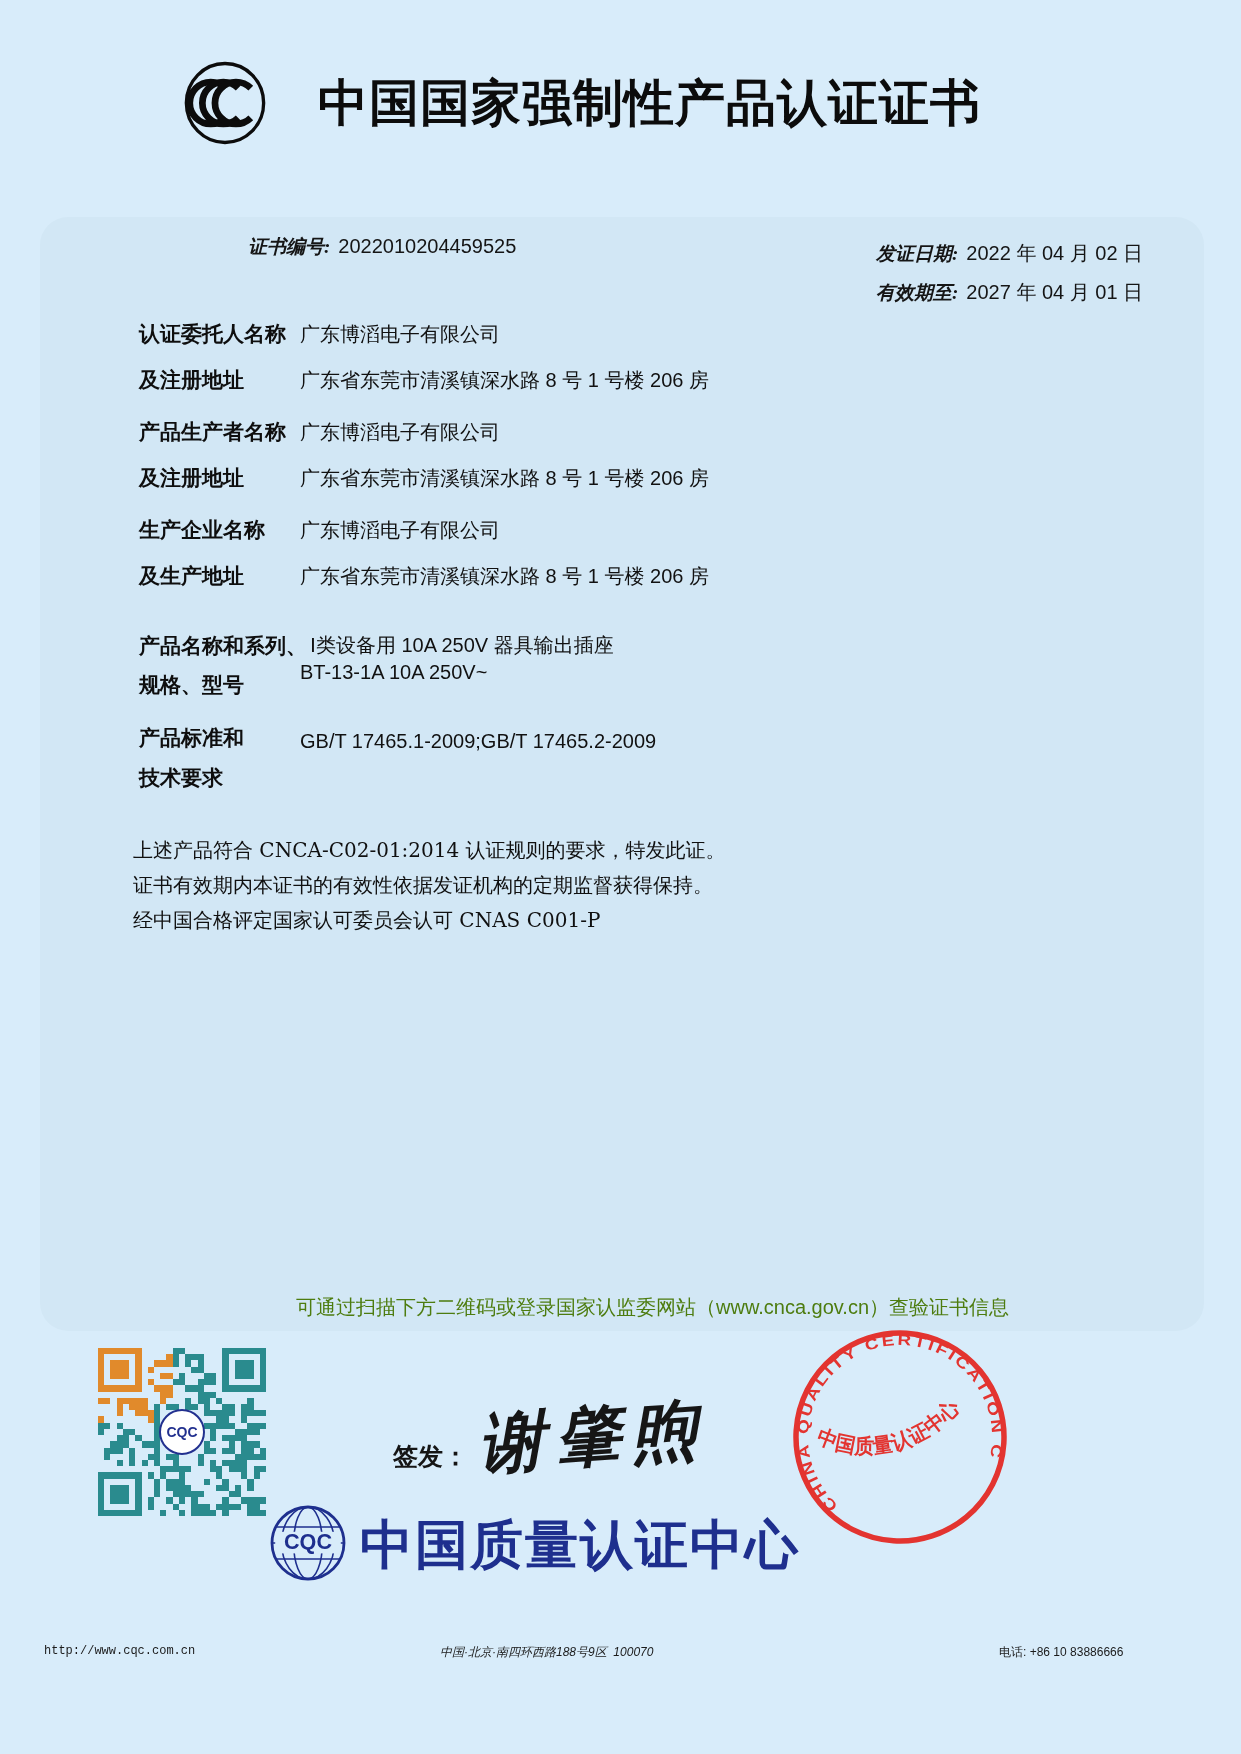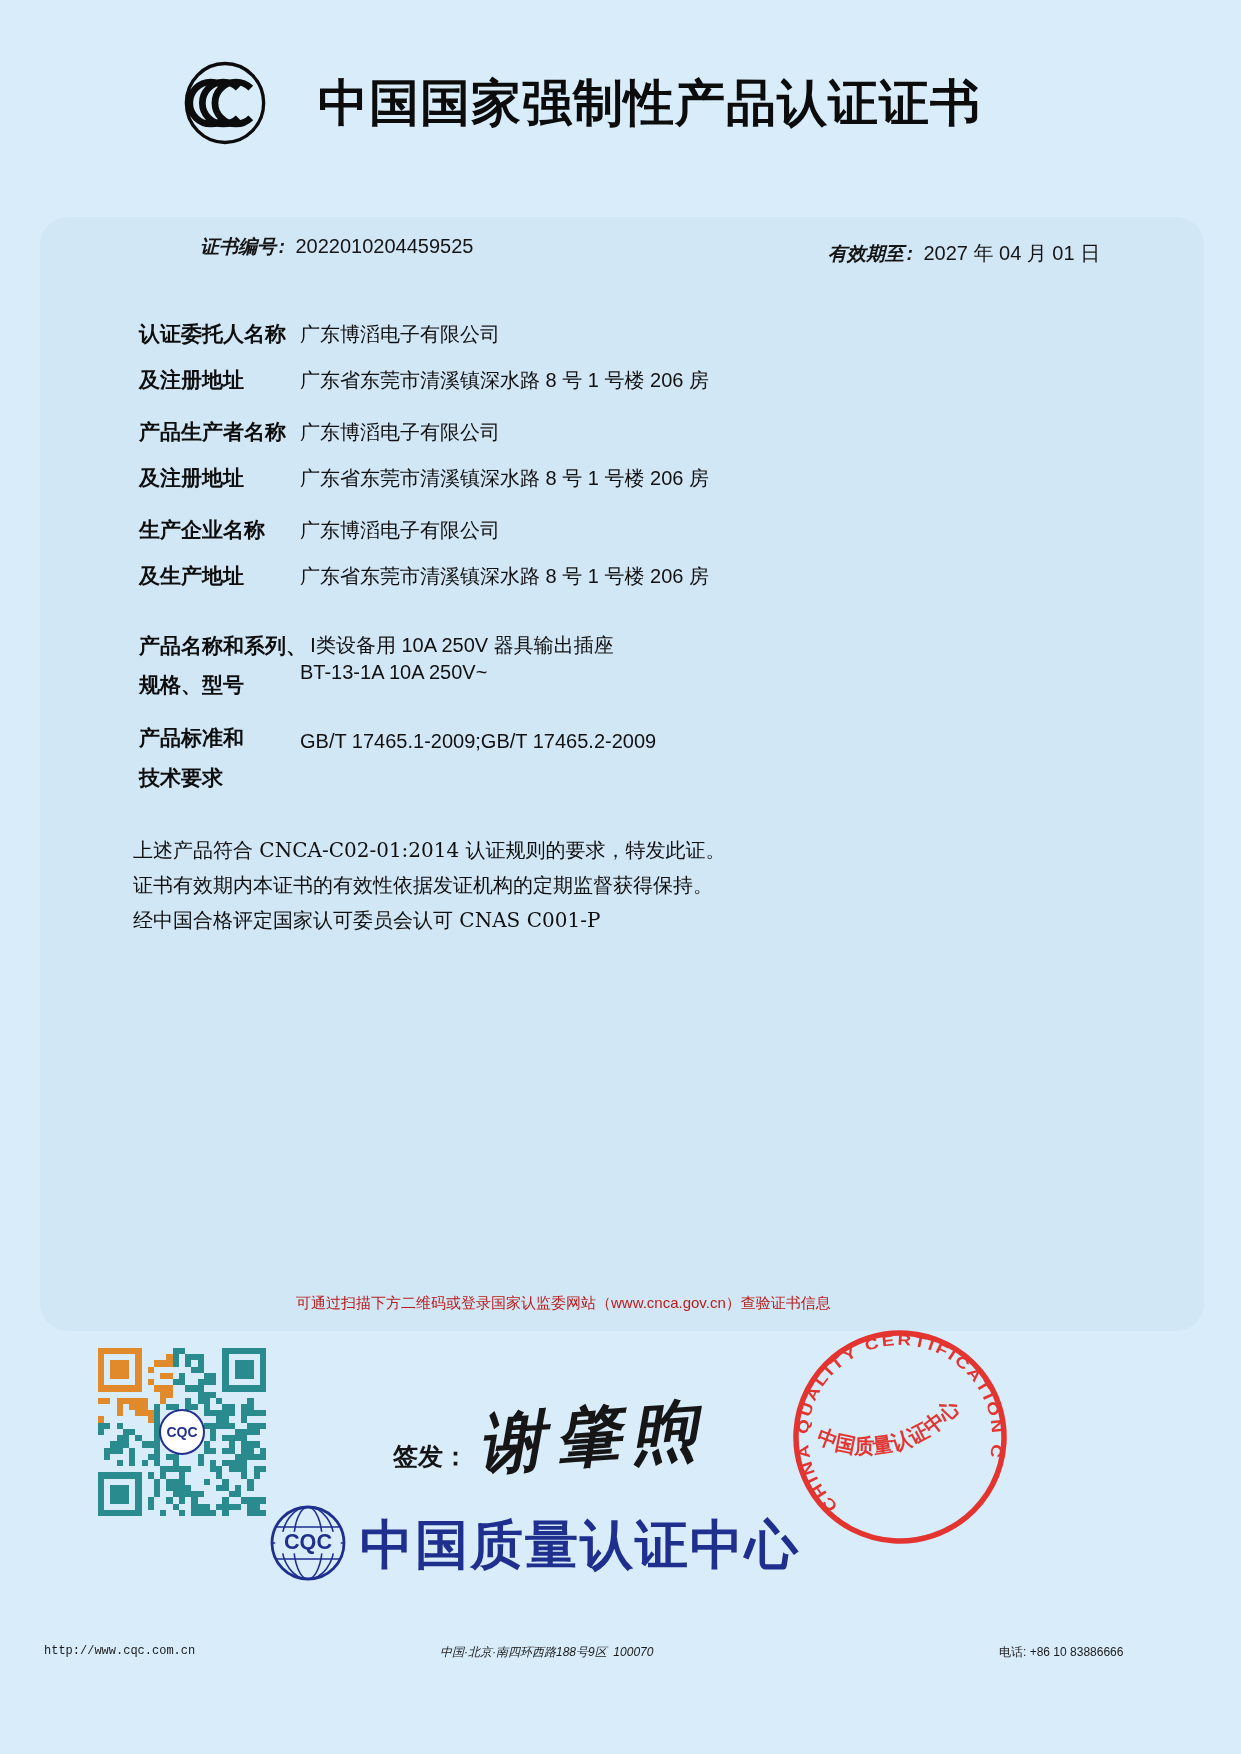--- a/index.html
+++ b/index.html
@@ -7,33 +7,33 @@
   #page{position:relative;width:1241px;height:1754px;margin:0 auto;background:#d8ecfa;overflow:hidden;}
 
   
   .ccc-logo{position:absolute;left:183px;top:60px;width:84px;height:86px;}
   .title{position:absolute;left:318px;top:70px;font-size:50px;font-weight:900;letter-spacing:1px;color:#0c0c0c;white-space:nowrap;}
 
   
   .panel{position:absolute;left:40px;top:217px;width:1164px;height:1114px;background:#d2e7f5;border-radius:28px;}
 
   .kai{font-family:"DejaVu Serif","Liberation Serif",serif;}
-  .kai-b{font-family:Liberation Mono, monospace;font-style:italic;font-weight:700;}
+  .kai-b{font-family:Liberation Serif, serif;font-style:italic;font-weight:700;margin-left:48px;}
 
   .cert-row{position:absolute;left:200px;top:234px;font-size:20px;white-space:nowrap;}
   .cert-row .lab{font-size:19px;margin-right:8px;}
   .dates{position:absolute;left:828px;top:234px;font-size:20px;line-height:38px;white-space:nowrap;}
   .dates .lab{font-size:19px;margin-right:8px;}
 
   .flabel{position:absolute;left:139px;font-size:21px;font-weight:700;white-space:nowrap;color:#0e0e0e;}
   .fvalue{position:absolute;left:300px;font-size:20px;white-space:nowrap;color:#111;}
 
   .statements{position:absolute;left:133px;top:833px;font-size:20px;line-height:35px;white-space:nowrap;color:#101010;}
 
-  .verify{position:absolute;left:296px;top:1294px;font-size:15px;color:#b91c1c;white-space:nowrap;text-align:right;}
+  .verify{position:absolute;left:296px;top:1294px;font-size:20px;color:#4d7c0f;white-space:nowrap;text-align:right;}
 
   .qr{position:absolute;left:98px;top:1348px;width:168px;height:168px;}
   .qr-logo{position:absolute;left:159px;top:1409px;width:46px;height:46px;background:#fff;border:2px solid #22308f;
            border-radius:50%;box-sizing:border-box;display:flex;align-items:center;justify-content:center;
            font-size:14px;font-weight:700;color:#22308f;}
 
   .sig-label{position:absolute;left:393px;top:1440px;font-size:25px;font-weight:700;}
   .sig-name{position:absolute;left:478px;top:1392px;font-size:66px;font-weight:700;letter-spacing:10px;
             font-family:"DejaVu Serif","Liberation Serif",serif;font-style:italic;color:#161616;
             transform:rotate(-4deg);white-space:nowrap;}
@@ -61,20 +61,21 @@
     <path d="M 80.7 32.3 A 25 25 0 1 0 80.7 67.7" fill="none" stroke="#0c0c0c" stroke-width="8"></path>
   </svg>
   <div class="title">中国国家强制性产品认证证书</div>
 
   <div class="panel"></div>
 
   <div class="cert-row">
     <span class="lab kai-b">证书编号:</span><span>2022010204459525</span>
   </div>
   <div class="dates">
+    <div><span class="lab kai-b">发证日期:</span><span>2022 年 04 月 02 日</span></div>
     <div><span class="lab kai-b">有效期至:</span><span>2027 年 04 月 01 日</span></div>
   </div>
 
   <div class="flabel" style="top:320px">认证委托人名称</div>
   <div class="fvalue" style="top:321px">广东博滔电子有限公司</div>
   <div class="flabel" style="top:366px">及注册地址</div>
   <div class="fvalue" style="top:367px">广东省东莞市清溪镇深水路 8 号 1 号楼 206 房</div>
 
   <div class="flabel" style="top:418px">产品生产者名称</div>
   <div class="fvalue" style="top:419px">广东博滔电子有限公司</div>

